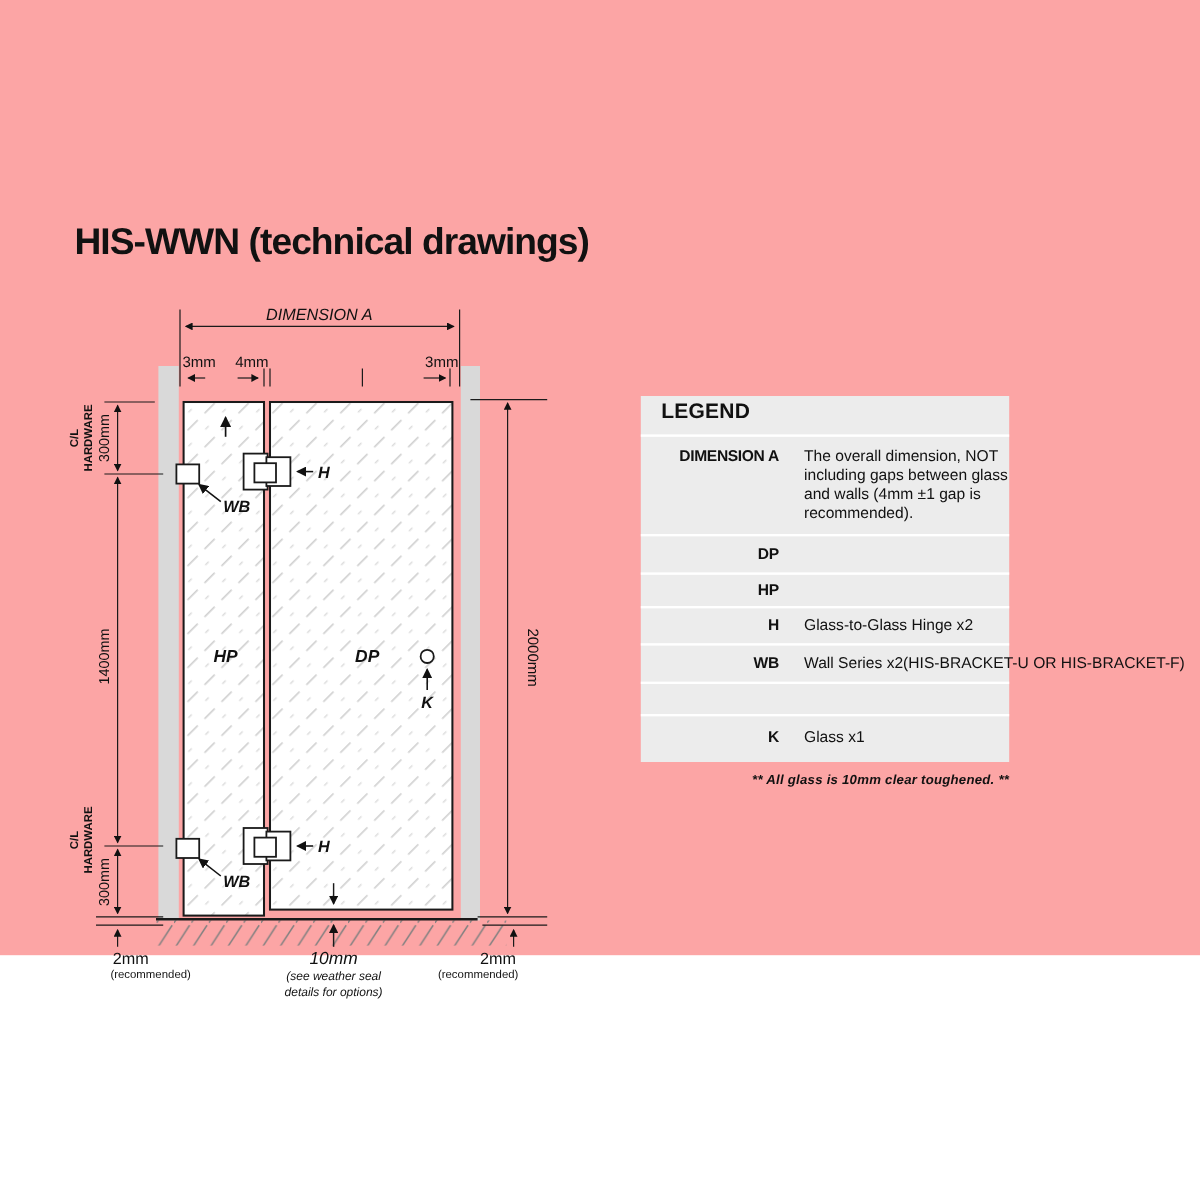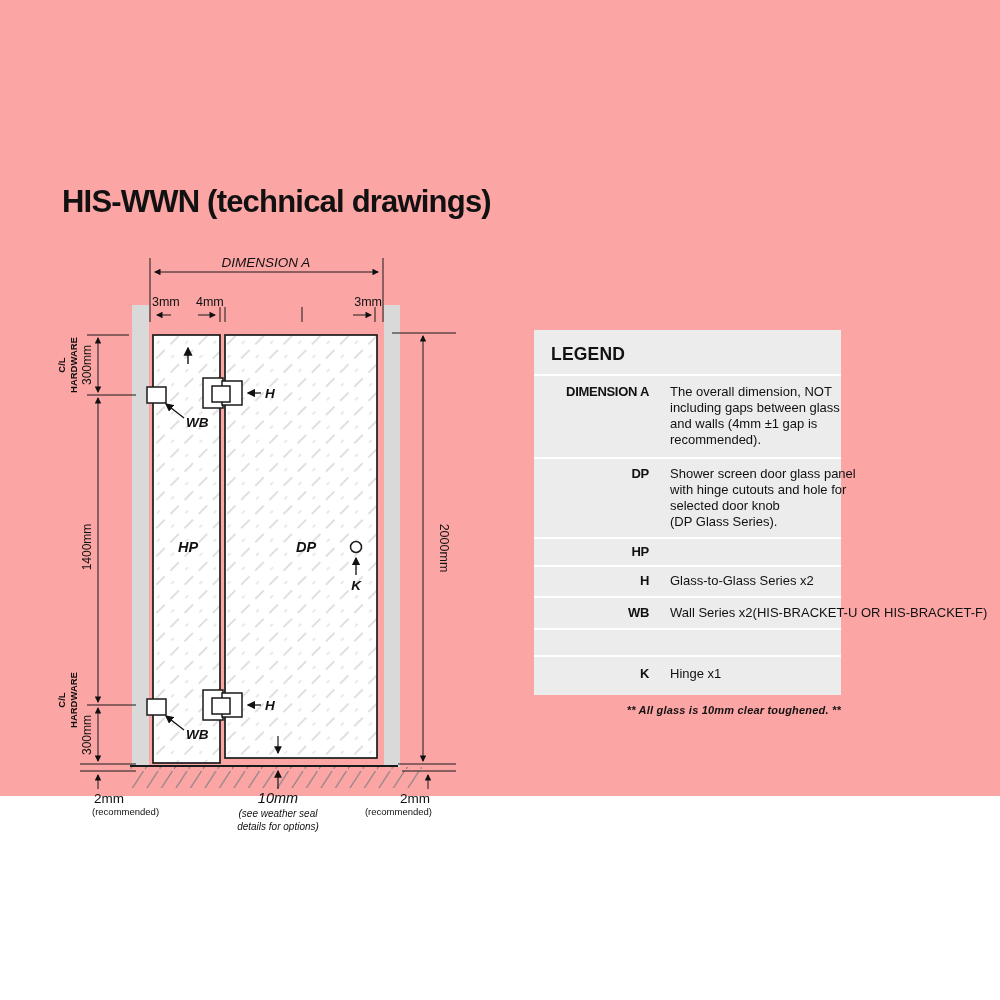--- a/index.html
+++ b/index.html
@@ -3,21 +3,21 @@
 <meta charset="utf-8">
 <style>
   html,body{margin:0;padding:0;background:#fff;width:1000px;height:1000px;overflow:hidden;
     font-family:"Liberation Sans",sans-serif;color:#111;}
   #stage{position:absolute;left:0;top:0;width:1000px;height:796px;background:#fca5a5;}
   .title{position:absolute;left:62px;top:184px;font-size:31px;font-weight:700;letter-spacing:-0.8px;white-space:nowrap;}
   #drawing{position:absolute;left:40px;top:240px;}
   
   .legend-wrap{position:absolute;left:534px;top:330px;width:307px;}
   .legend-box{background:#ececec;padding-bottom:4px;overflow:visible;}
-  .legend-header{padding:14px 0 9px 17px;font-size:17.5px;font-weight:700;letter-spacing:0.2px;}
+  .legend-header{padding:2px 0 9px 17px;font-size:17.5px;font-weight:700;letter-spacing:0.2px;}
   .lrow{display:grid;grid-template-columns:98px 168px;column-gap:21px;padding-left:17px;border-top:2px solid #fff;}
   .lterm{font-size:13px;font-weight:700;text-align:right;letter-spacing:-0.3px;line-height:16px;}
   .ldesc{font-size:13px;line-height:16px;white-space:pre;overflow:visible;}
   .r0{padding-top:8px;padding-bottom:9px;}
   .r1{padding-top:7px;padding-bottom:7px;}
   .r2{padding-top:5px;padding-bottom:5px;}
   .r3{padding-top:6px;padding-bottom:7px;}
   .r4{padding-top:7px;padding-bottom:7px;}
   .r5{min-height:25px;padding-top:0;padding-bottom:0;}
   .r6{padding-top:9px;padding-bottom:9px;}
@@ -158,41 +158,37 @@
       <div class="legend-header">LEGEND</div>
       <div class="lrow r0">
         <div class="lterm">DIMENSION A</div>
         <div class="ldesc">The overall dimension, NOT
 including gaps between glass
 and walls (4mm ±1 gap is
 recommended).</div>
       </div>
       <div class="lrow r1">
         <div class="lterm">DP</div>
-        <div class="ldesc">Shower screen door glass panel
-with hinge cutouts and hole for
-selected door knob
-(DP Glass Series).</div>
       </div>
       <div class="lrow r2">
         <div class="lterm">HP</div>
       </div>
       <div class="lrow r3">
         <div class="lterm">H</div>
-        <div class="ldesc">Glass-to-Glass Series x2</div>
+        <div class="ldesc">Glass-to-Glass Hinge x2</div>
       </div>
       <div class="lrow r4">
         <div class="lterm">WB</div>
         <div class="ldesc">Wall Series x2(HIS-BRACKET-U OR HIS-BRACKET-F)</div>
       </div>
       <div class="lrow r5">
         <div class="lterm"></div>
         <div class="ldesc"></div>
       </div>
       <div class="lrow r6">
         <div class="lterm">K</div>
-        <div class="ldesc">Hinge x1</div>
+        <div class="ldesc">Glass x1</div>
       </div>
     </div>
     <div class="legend-foot">** All glass is 10mm clear toughened. **</div>
   </div>
 
 </div>
 
 </body></html>

